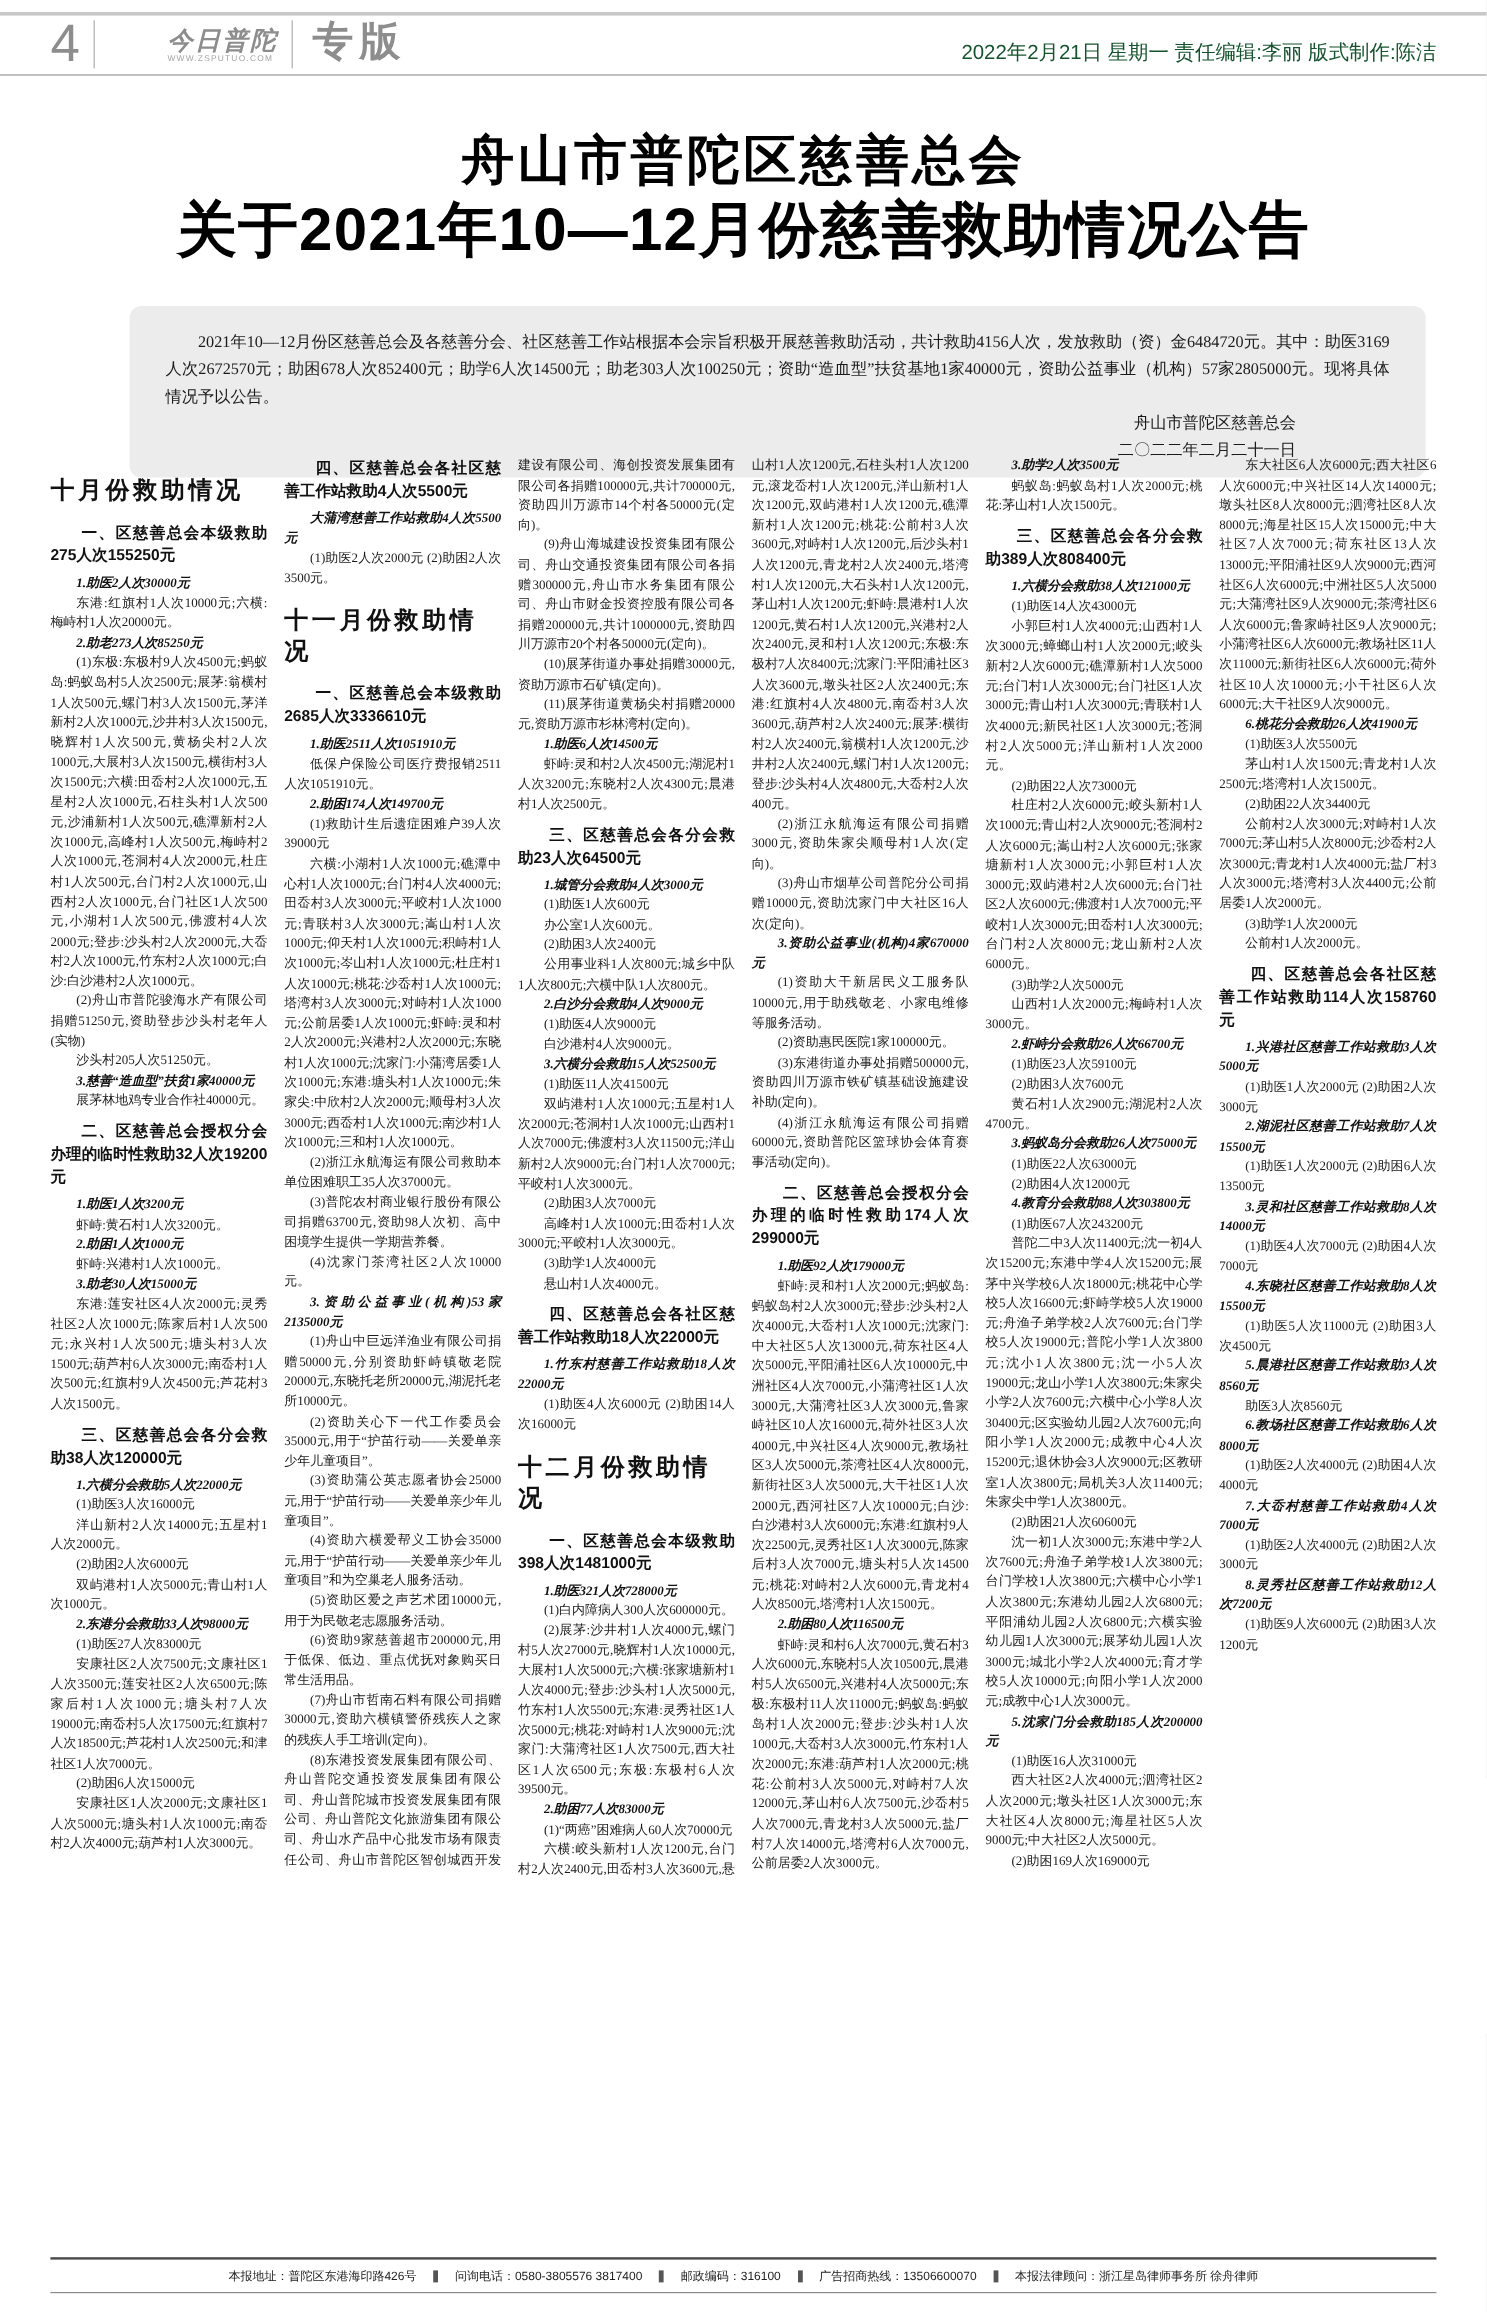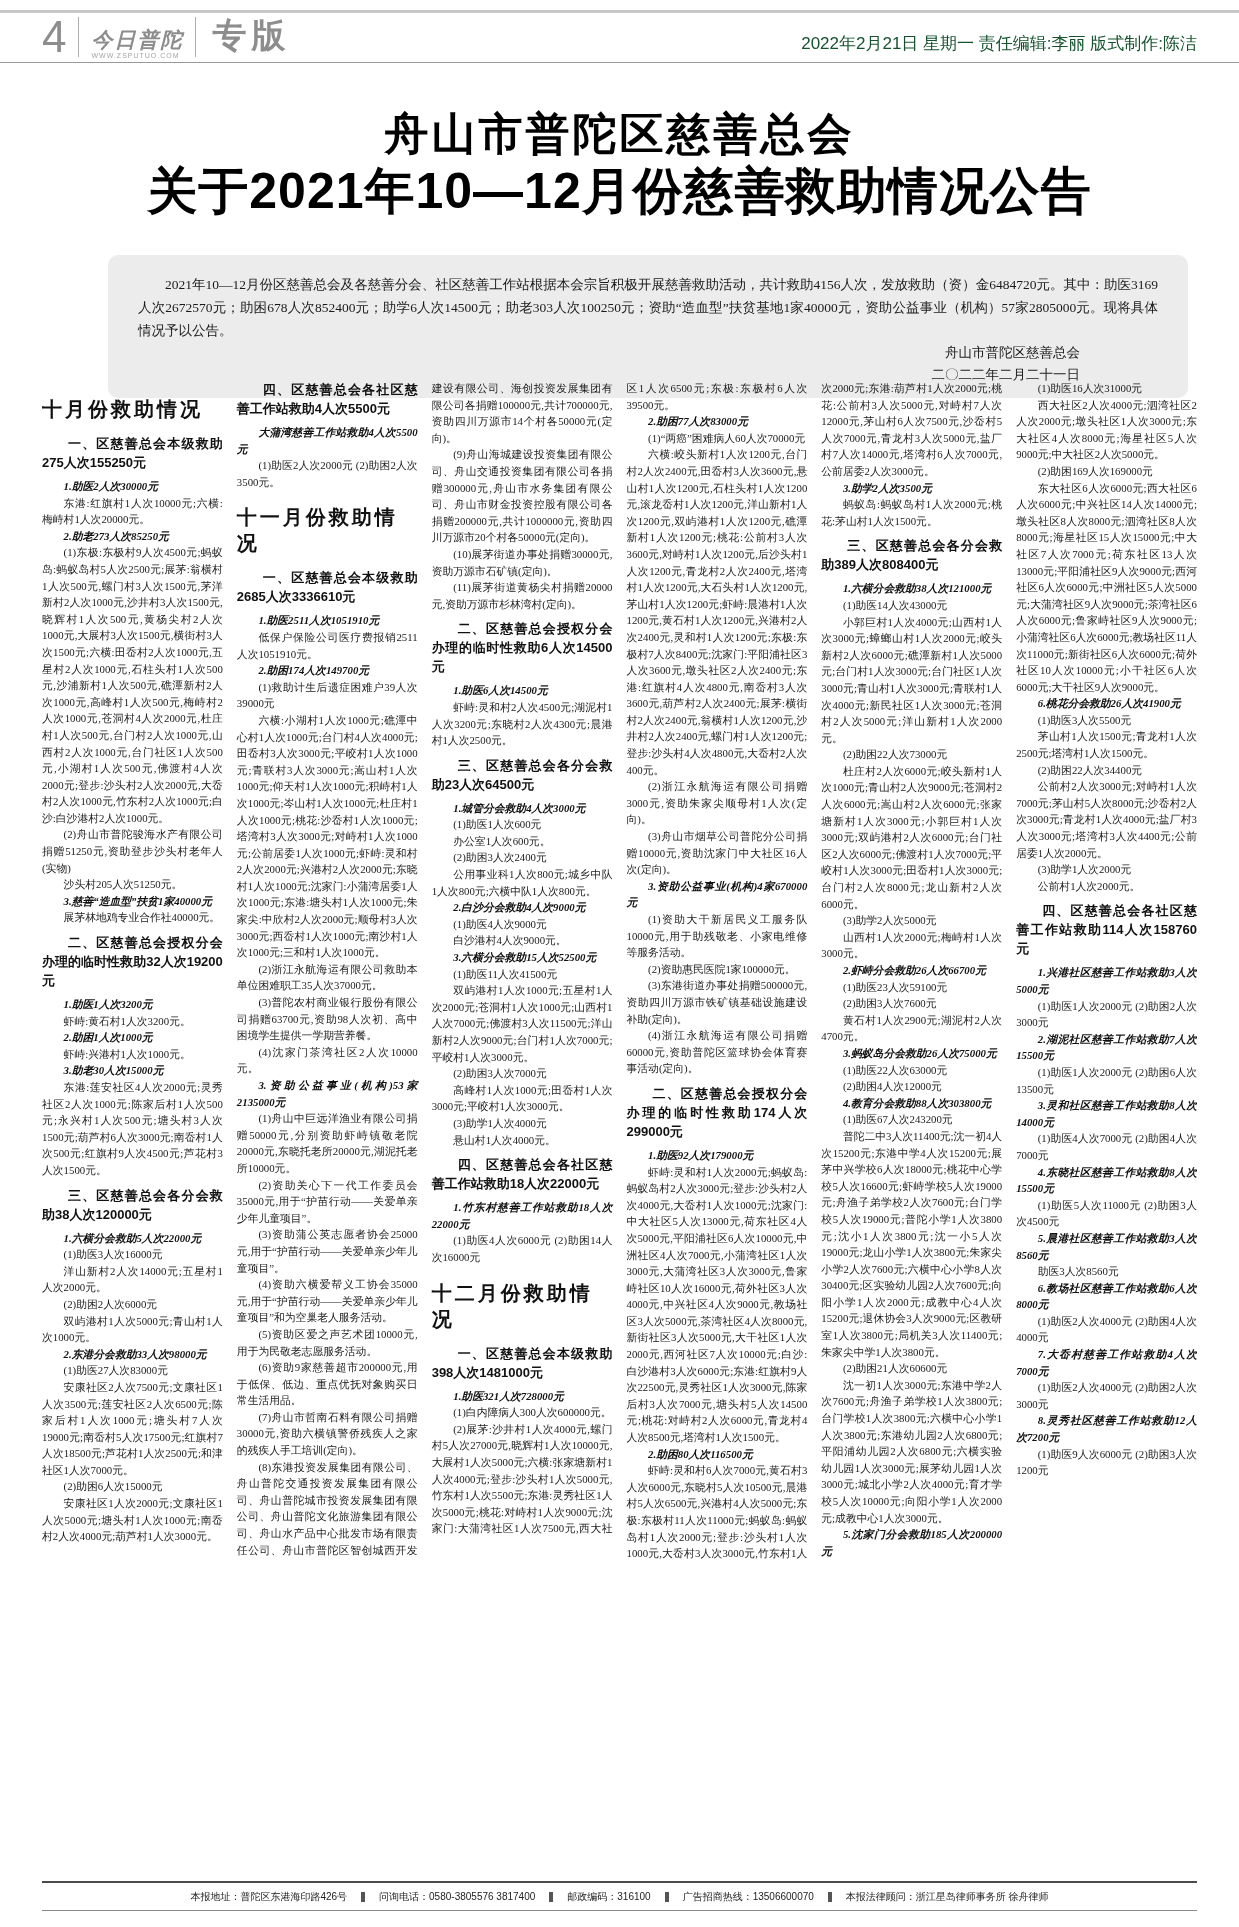--- a/index.html
+++ b/index.html
@@ -6,21 +6,21 @@
   .page{position:relative;width:1239px;height:1927px;margin:0 auto;background:#ffffff;
         font-family:"Liberation Serif","DejaVu Serif",serif;color:#1a1a1a;overflow:hidden;}
   
   .top-rule{position:absolute;top:10px;left:0;width:100%;height:3px;background:#c8c8c8;}
   .hdr{position:absolute;top:13px;left:42px;right:42px;height:46px;
        display:flex;align-items:flex-end;}
   .hdr-left{display:flex;align-items:stretch;}
   .pageno{font-family:"Liberation Sans","DejaVu Sans",sans-serif;font-size:44px;line-height:44px;
           color:#8d8d8d;font-weight:400;padding-right:12px;}
   .vdiv{width:1px;background:#adadad;margin:2px 0;}
-  .masthead{display:flex;flex-direction:column;justify-content:flex-end;padding:0 12px;}
+  .masthead{display:flex;flex-direction:column;justify-content:center;padding:0 12px;margin-left:48px;}
   .masthead .mh-name{font-size:21px;font-weight:bold;color:#8d8d8d;font-style:italic;
                      letter-spacing:2px;line-height:24px;}
   .masthead .mh-url{font-size:7px;color:#a5a5a5;letter-spacing:1px;
                     font-family:"Liberation Sans","DejaVu Sans",sans-serif;}
   .section-label{font-family:"Liberation Sans","DejaVu Sans",sans-serif;font-size:34px;line-height:40px;
                  color:#8d8d8d;font-weight:bold;letter-spacing:5px;padding-left:16px;}
   .dateline{margin-left:auto;font-size:17px;color:#14532d;padding-bottom:4px;
             font-family:"Liberation Sans","DejaVu Sans",sans-serif;}
   .hdr-rule{position:absolute;top:62px;left:0;width:100%;height:1px;background:#9a9a9a;}
   
@@ -133,21 +133,20 @@
       <div class="blk blk-p">(2)资助关心下一代工作委员会35000元,用于“护苗行动——关爱单亲少年儿童项目”。</div>
       <div class="blk blk-p">(3)资助蒲公英志愿者协会25000元,用于“护苗行动——关爱单亲少年儿童项目”。</div>
       <div class="blk blk-p">(4)资助六横爱帮义工协会35000元,用于“护苗行动——关爱单亲少年儿童项目”和为空巢老人服务活动。</div>
       <div class="blk blk-p">(5)资助区爱之声艺术团10000元,用于为民敬老志愿服务活动。</div>
       <div class="blk blk-p">(6)资助9家慈善超市200000元,用于低保、低边、重点优抚对象购买日常生活用品。</div>
       <div class="blk blk-p">(7)舟山市哲南石料有限公司捐赠30000元,资助六横镇警侨残疾人之家的残疾人手工培训(定向)。</div>
       <div class="blk blk-p">(8)东港投资发展集团有限公司、舟山普陀交通投资发展集团有限公司、舟山普陀城市投资发展集团有限公司、舟山普陀文化旅游集团有限公司、舟山水产品中心批发市场有限责任公司、舟山市普陀区智创城西开发建设有限公司、海创投资发展集团有限公司各捐赠100000元,共计700000元,资助四川万源市14个村各50000元(定向)。</div>
       <div class="blk blk-p">(9)舟山海城建设投资集团有限公司、舟山交通投资集团有限公司各捐赠300000元,舟山市水务集团有限公司、舟山市财金投资控股有限公司各捐赠200000元,共计1000000元,资助四川万源市20个村各50000元(定向)。</div>
       <div class="blk blk-p">(10)展茅街道办事处捐赠30000元,资助万源市石矿镇(定向)。</div>
       <div class="blk blk-p">(11)展茅街道黄杨尖村捐赠20000元,资助万源市杉林湾村(定向)。</div>
-      <div class="blk blk-h">二、区慈善总会授权分会办理的临时性救助6人次14500元</div>
       <div class="blk blk-i">1.助医6人次14500元</div>
       <div class="blk blk-p">虾峙:灵和村2人次4500元;湖泥村1人次3200元;东晓村2人次4300元;晨港村1人次2500元。</div>
       <div class="blk blk-h">三、区慈善总会各分会救助23人次64500元</div>
       <div class="blk blk-i">1.城管分会救助4人次3000元</div>
       <div class="blk blk-p">(1)助医1人次600元</div>
       <div class="blk blk-p">办公室1人次600元。</div>
       <div class="blk blk-p">(2)助困3人次2400元</div>
       <div class="blk blk-p">公用事业科1人次800元;城乡中队1人次800元;六横中队1人次800元。</div>
       <div class="blk blk-i">2.白沙分会救助4人次9000元</div>
       <div class="blk blk-p">(1)助医4人次9000元</div>

